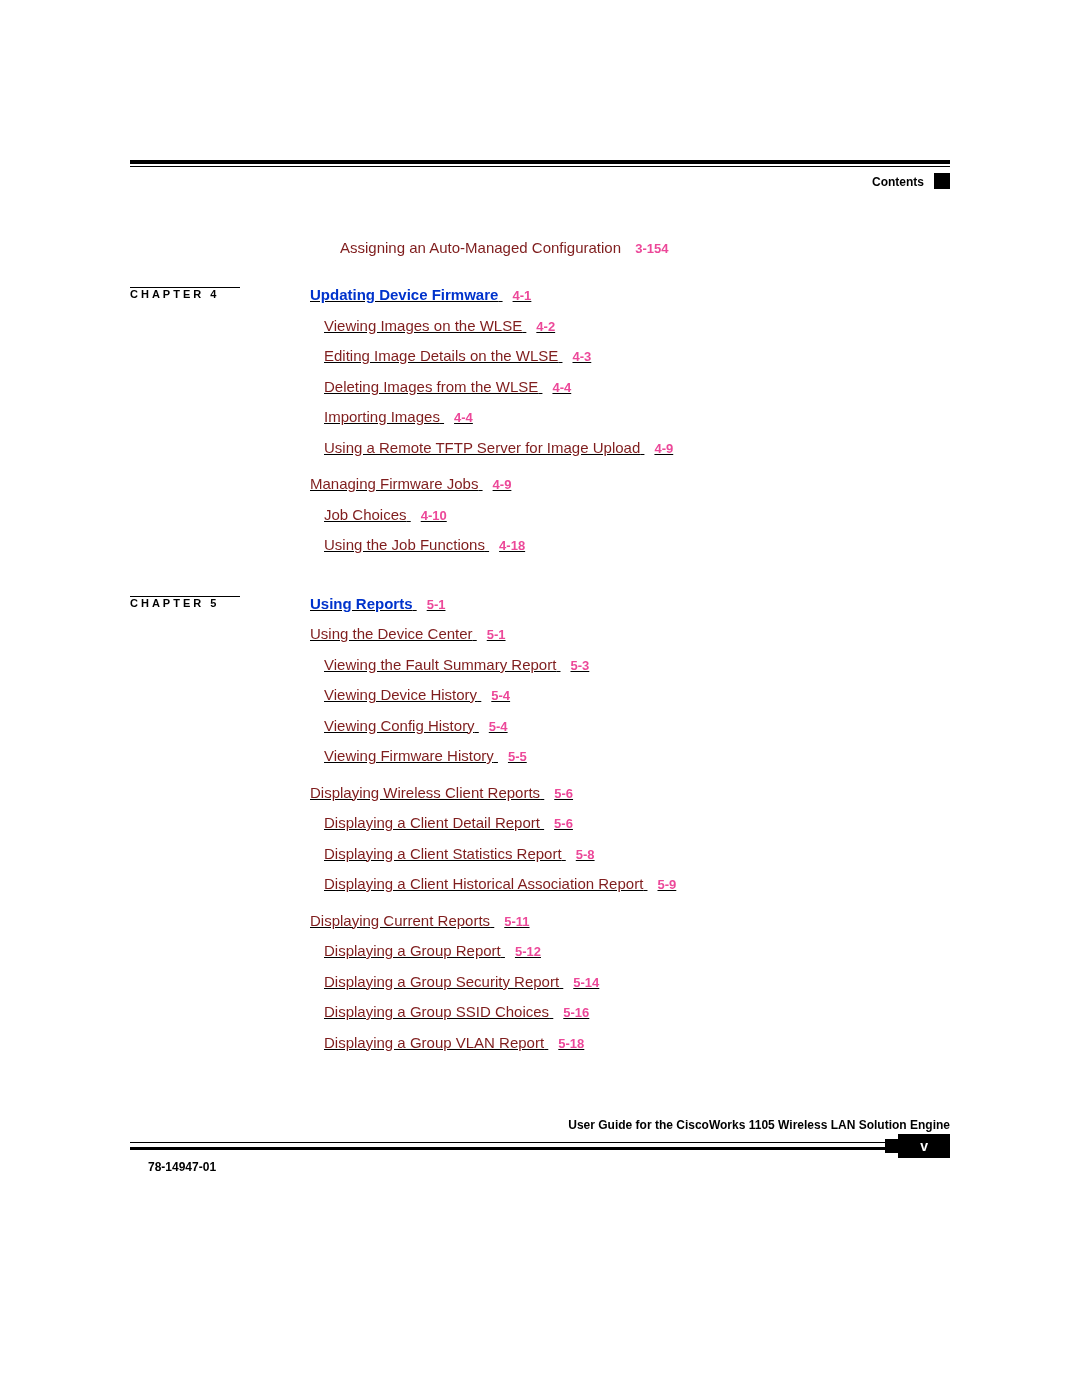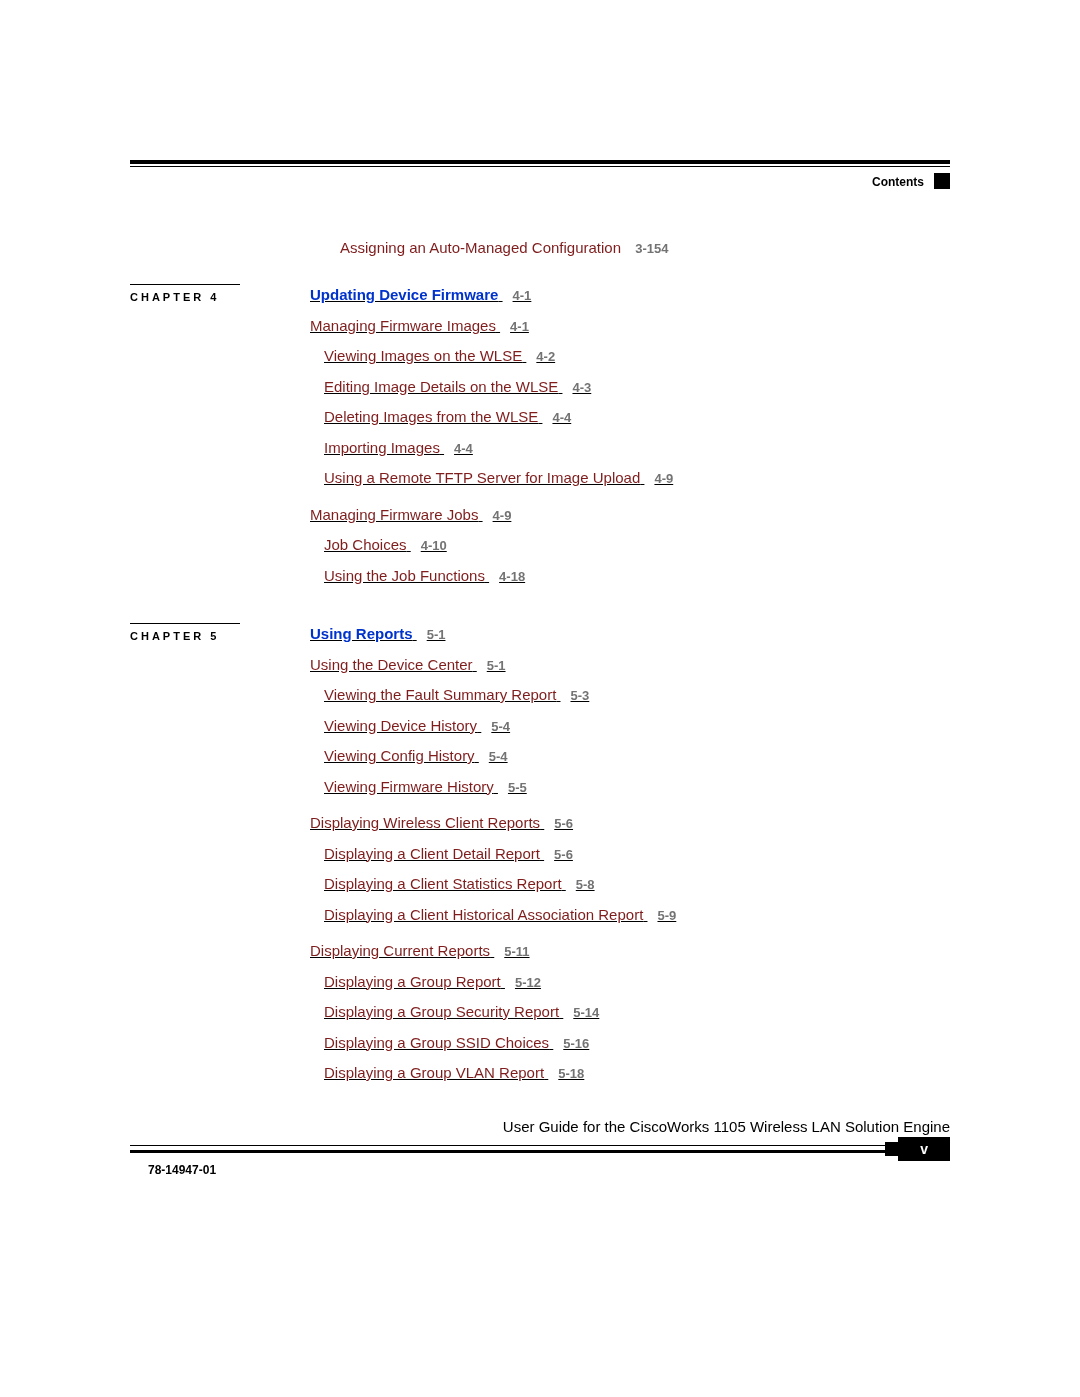--- a/index.html
+++ b/index.html
@@ -52,21 +52,20 @@
   }
   .chapter-label-col {
     width: 180px;
     flex-shrink: 0;
   }
   .chapter-label {
     font-size: 11px;
     font-weight: bold;
     letter-spacing: 3px;
     border-top: 1px solid #000;
-    padding-top: 6px;
     display: inline-block;
     width: 110px;
   }
   .chapter-body {
     flex: 1;
     text-decoration: underline;
   }
   .toc-line {
     margin-bottom: 8px;
     font-size: 15px;
@@ -75,43 +74,43 @@
   .indent-0 { margin-left: 0; }
   .indent-1 { margin-left: 14px; }
   .link {
     color: #7f1d1d;
   }
   .chapter-title {
     font-weight: bold;
     color: #0033cc;
   }
   .pageref {
-    color: #737373;
+    color: #ec4899;
     font-weight: bold;
     font-size: 13px;
     margin-left: 10px;
   }
   .section-gap {
     margin-top: 14px;
   }
   .orphan-line {
     margin-left: 210px;
     margin-bottom: 8px;
     font-size: 15px;
   }
   .footer {
     position: absolute;
     left: 130px;
     top: 1118px;
     width: 820px;
   }
   .footer-title-row {
     text-align: right;
-    font-size: 15px;
-    font-weight: normal;
+    font-size: 12px;
+    font-weight: bold;
     margin-bottom: 2px;
   }
   .footer-rule-row {
     display: flex;
     align-items: center;
   }
   .footer-rule-left {
     flex: 1;
     border-top: 1px solid #000;
     border-bottom: 3px solid #000;
@@ -158,24 +157,20 @@
       <span class="pageref">3-154</span>
     </div>
 
     <div class="chapter-block">
       <div class="chapter-label-col">
         <span class="chapter-label">CHAPTER 4</span>
       </div>
       <div class="chapter-body">
         <div class="toc-line indent-0">
           <span class="chapter-title">Updating Device Firmware</span>
-          <span class="pageref">4-1</span>
-        </div>
-        <div class="toc-line indent-0">
-          <span class="link">Managing Firmware Images</span>
           <span class="pageref">4-1</span>
         </div>
         <div class="toc-line indent-1">
           <span class="link">Viewing Images on the WLSE</span>
           <span class="pageref">4-2</span>
         </div>
         <div class="toc-line indent-1">
           <span class="link">Editing Image Details on the WLSE</span>
           <span class="pageref">4-3</span>
         </div>

